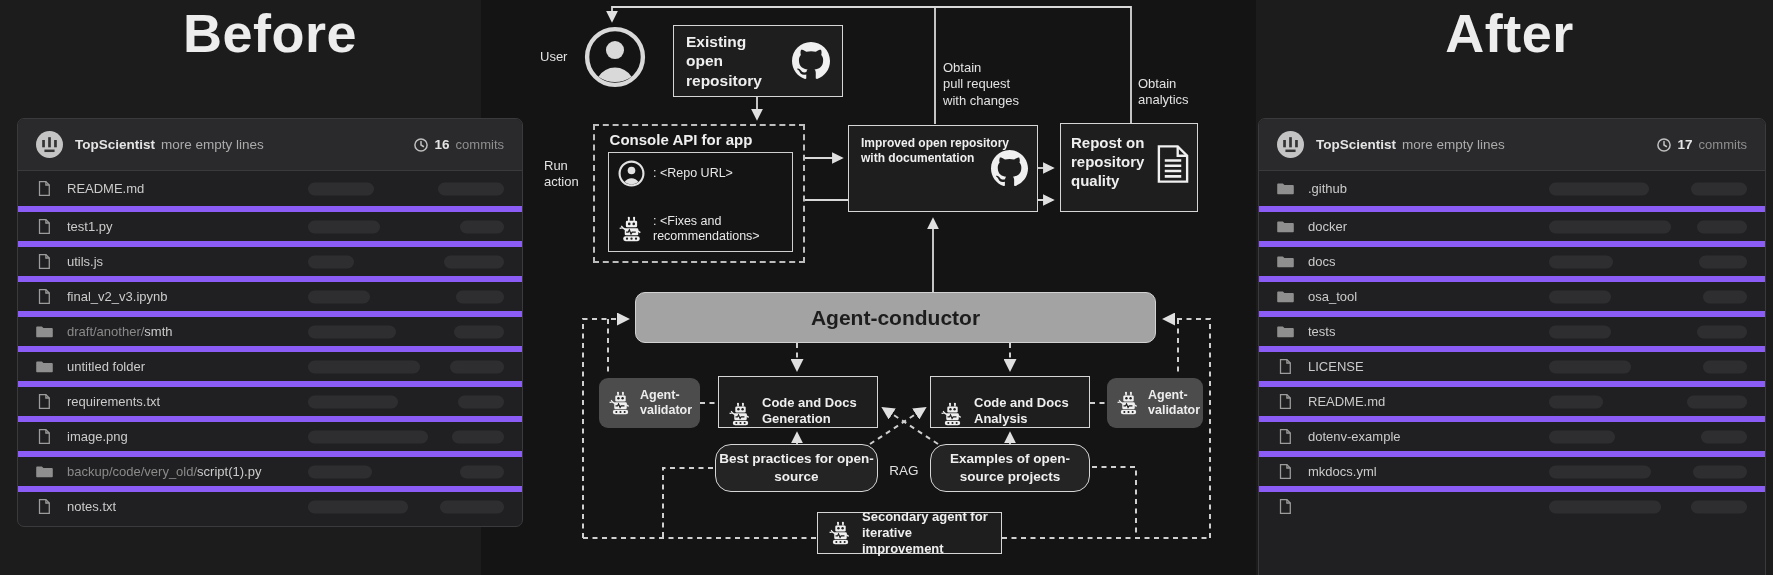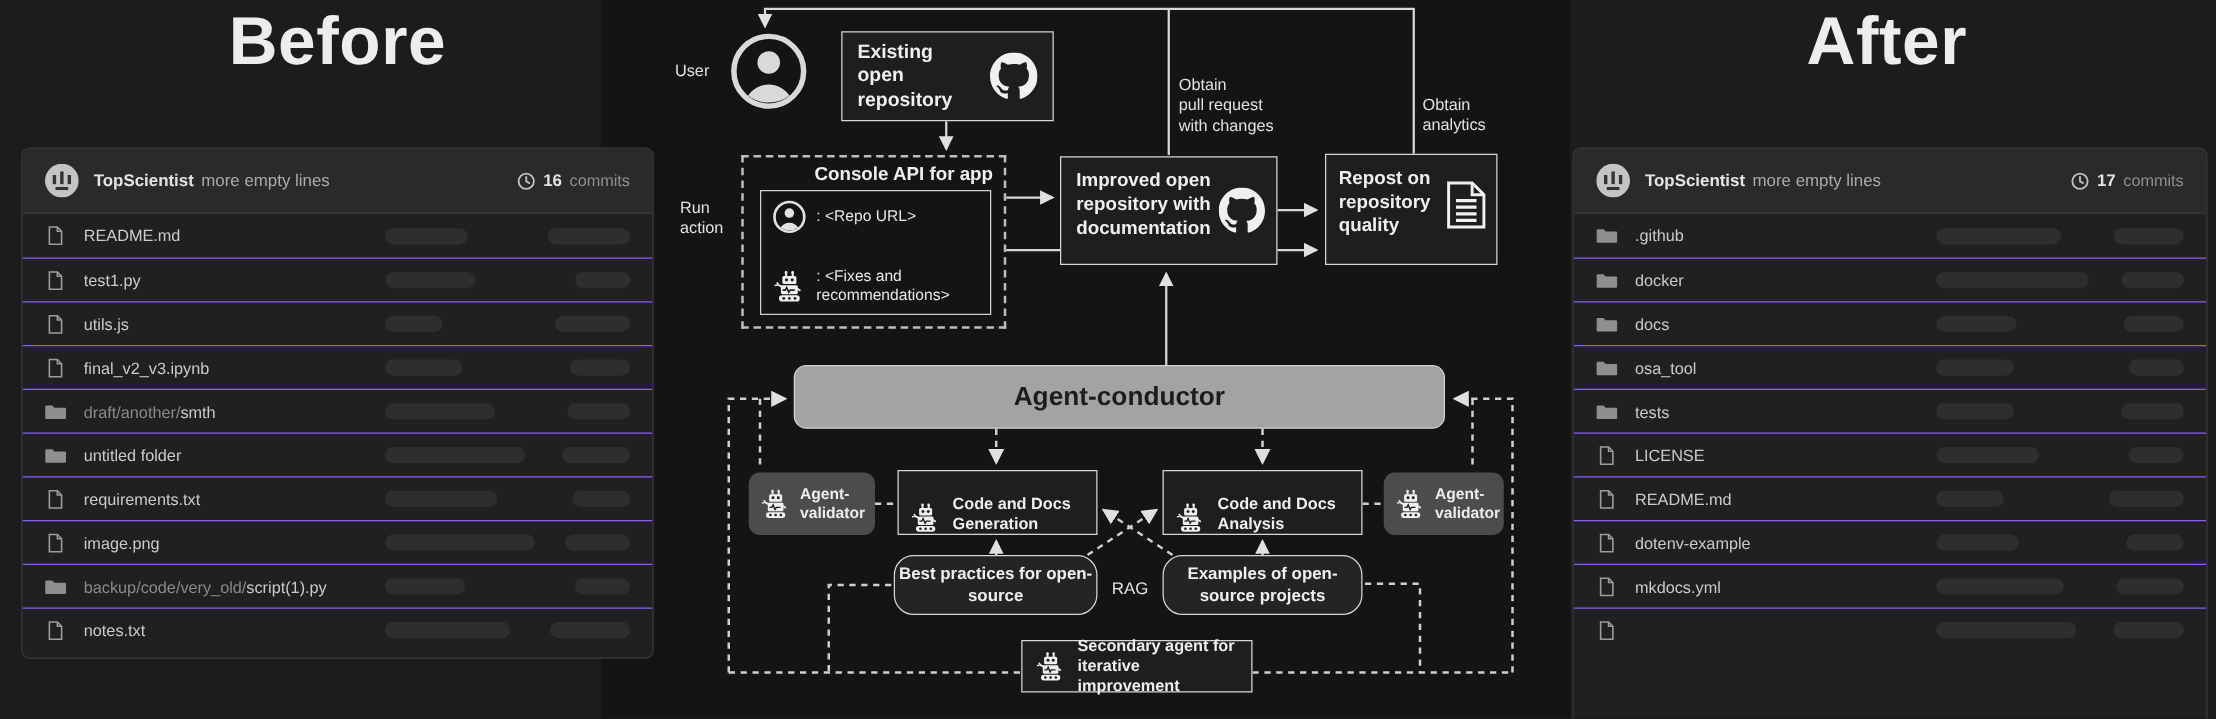--- a/index.html
+++ b/index.html
@@ -17,21 +17,21 @@
   .panel{background:#202022;border:1px solid #3a3a3c;border-radius:7px;overflow:hidden;box-sizing:border-box;}
   #panel-before{left:17px;top:118px;width:506px;height:409px;}
   #panel-after{left:1258px;top:118px;width:508px;height:475px;}
   .phead{height:52px;display:flex;align-items:center;padding:0 18px;background:#2a2a2c;border-bottom:1px solid #3a3a3c;box-sizing:border-box;}
   .avatar{width:27px;height:27px;margin-right:12px;flex:none;}
   .owner{font-weight:700;color:#e4e4e4;font-size:13.5px;}
   .msg{color:#ababab;margin-left:6px;font-size:13.5px;}
   .commits{margin-left:auto;display:flex;align-items:center;gap:6px;color:#8f8f8f;font-size:13px;}
   .commits b{color:#e4e4e4;font-size:13.5px;}
   .cicon{width:16px;height:16px;}
-  .frow{height:35px;position:relative;display:flex;align-items:center;padding:0 18px;border-top:1px solid #8b5cf6;box-sizing:border-box;}
+  .frow{height:35px;position:relative;display:flex;align-items:center;padding:0 18px;border-top:6px solid #8b5cf6;box-sizing:border-box;}
   .frow:first-child{border-top:none;}
   .ficon{width:17px;height:17px;margin-right:14px;flex:none;}
   .ficon svg,.avatar svg,.cicon svg{width:100%;height:100%;display:block;}
   .fname{font-size:13px;color:#cbcbcb;white-space:nowrap;}
   .fprefix{color:#8a8a8a;}
   .pill{position:absolute;top:50%;transform:translateY(-50%);height:13px;border-radius:6.5px;background:#2e2e31;}
   .p1{left:290px;} .p2{right:18px;}
 
   
   #connectors{left:0;top:0;width:1773px;height:575px;pointer-events:none;}
@@ -43,27 +43,27 @@
   #user-icon svg{width:100%;height:100%;}
   #user-label{left:540px;top:49px;width:36px;text-align:left;}
 
   #box-existing{left:673px;top:25px;width:170px;height:72px;display:flex;align-items:center;gap:10px;padding:0 12px;}
   #box-existing .t{font-size:15.5px;line-height:1.25;font-weight:600;width:104px;}
   .gh-icon{width:38px;height:38px;flex:none;}
   .gh-icon svg{width:100%;height:100%;}
 
   #run-action{left:544px;top:158px;}
   #console-outer{left:593px;top:124px;width:212px;height:139px;border:2px dashed #bdbdbd;box-sizing:border-box;}
-  #console-title{left:617px;top:131px;width:212px;text-align:center;font-size:15px;font-weight:600;color:#efefef;}
+  #console-title{left:575px;top:131px;width:212px;text-align:center;font-size:15px;font-weight:600;color:#efefef;}
   #console-inner{left:608px;top:152px;width:185px;height:100px;border:1.5px solid #cfcfcf;box-sizing:border-box;padding:7px 9px;display:flex;flex-direction:column;justify-content:space-between;background:transparent;}
   .crow{display:flex;align-items:center;gap:8px;color:#e8e8e8;font-size:12.5px;line-height:1.2;}
   .crow .ic{width:27px;height:27px;flex:none;}
   .crow .ic svg{width:100%;height:100%;}
 
-  #box-improved{left:848px;top:125px;width:174px;height:87px;padding:10px 12px;font-size:15px;line-height:1.25;font-weight:600;}
+  #box-improved{left:848px;top:125px;width:190px;height:87px;padding:10px 12px;font-size:12px;line-height:1.25;font-weight:600;}
   #box-improved .gh-icon{position:absolute;right:9px;top:24px;width:37px;height:37px;}
   #box-improved .t{width:114px;}
   #box-repost{left:1060px;top:123px;width:138px;height:89px;padding:10px 10px;font-size:15px;line-height:1.25;font-weight:600;}
   #box-repost .doc-icon{position:absolute;right:7px;top:20px;width:34px;height:40px;}
   #box-repost .doc-icon svg{width:100%;height:100%;}
   #box-repost .t{width:82px;}
 
   #lbl-obtain-pr{left:943px;top:60px;}
   #lbl-obtain-analytics{left:1138px;top:76px;}
 

